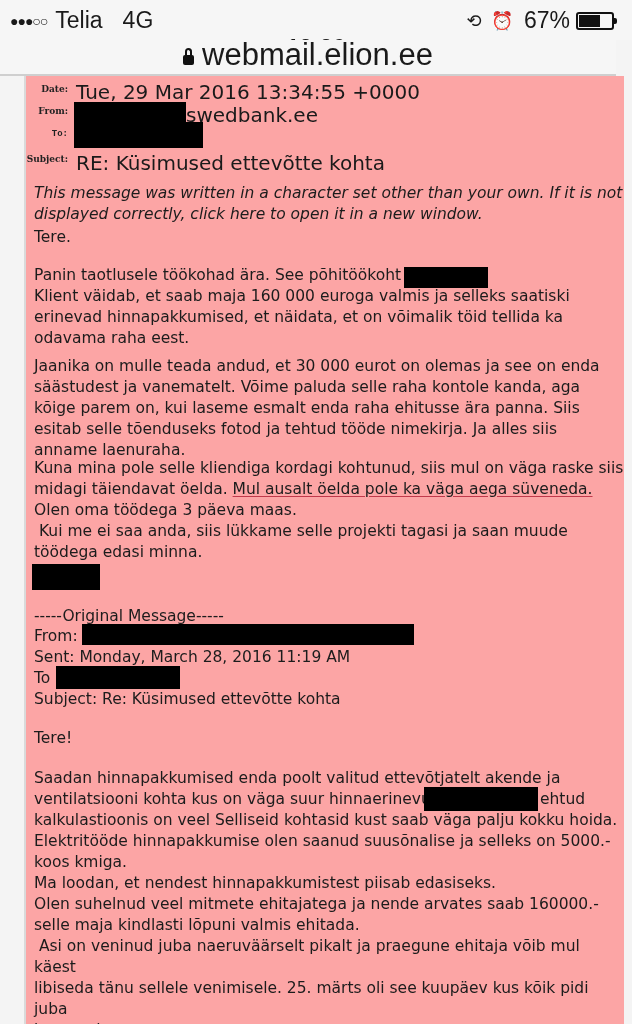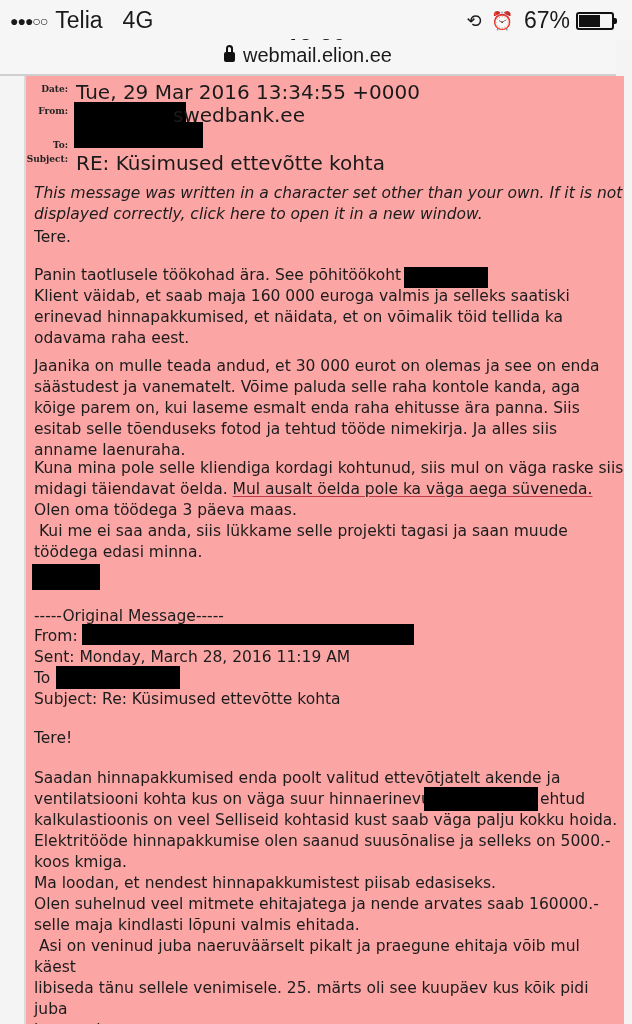--- a/index.html
+++ b/index.html
@@ -12,21 +12,21 @@
   .sb-dots { letter-spacing: -1px; font-size: 14px; margin-right: 8px; }
   .sb-carrier { margin-right: 20px; }
   .sb-center { position: absolute; left: 0; right: 0; top: 7px; text-align: center; font-size: 23px; font-weight: bold; margin-top: 28px; }
   .sb-right { position: absolute; right: 18px; top: 7px; font-size: 23px; display: flex; align-items: center; }
   .sb-icon { font-size: 18px; margin-right: 10px; }
   .battery { display: inline-block; width: 38px; height: 18px; border: 2px solid #111; border-radius: 3px; margin-left: 6px; position: relative; padding: 1px; }
   .battery .fill { height: 100%; background: #111; }
   .battery::after { content: ""; position: absolute; right: -5px; top: 4px; width: 3px; height: 6px; background: #111; border-radius: 0 2px 2px 0; }
 
   
-  .urlbar { position: absolute; left: 0; top: 40px; width: 616px; height: 36px; background: #f6f6f6; border-bottom: 2px solid #cfcfcf; text-align: center; font-family: "Liberation Sans", sans-serif; font-size: 20px; line-height: 30px; }
+  .urlbar { position: absolute; left: 0; top: 40px; width: 616px; height: 36px; background: #f6f6f6; border-bottom: 2px solid #cfcfcf; text-align: center; font-family: "Liberation Sans", sans-serif; font-size: 31px; line-height: 30px; }
   .lock { display: inline-block; width: 11px; height: 10px; background: #111; border-radius: 2px; position: relative; margin-right: 8px; vertical-align: 0px; }
   .lock::before { content: ""; position: absolute; left: 2px; top: -7px; width: 7px; height: 8px; border: 2px solid #111; border-bottom: none; border-radius: 4px 4px 0 0; box-sizing: border-box; }
 
   
   .panel { position: absolute; left: 24px; top: 76px; width: 600px; height: 948px; background: #fca5a5; border-left: 2px solid #dadada; }
   .hdr { position: absolute; left: 0; width: 600px; }
   .hdr-label { position: absolute; width: 42px; text-align: right; font-family: "DejaVu Serif", serif; font-weight: bold; font-size: 9px; color: #222; }
   .hdr-value { position: absolute; left: 50px; font-size: 20px; }
   .redact { position: absolute; background: #000; }
 
@@ -60,24 +60,24 @@
 
 <div class="panel">
 
   <div class="hdr" style="top:6px;">
     <span class="hdr-label" style="top:2px;">Date:</span>
     <span class="hdr-value" style="top:-2px;">Tue, 29 Mar 2016 13:34:55 +0000</span>
   </div>
   <div class="hdr" style="top:28px;">
     <span class="hdr-label" style="top:2px;">From:</span>
     <div class="redact" style="left:48px; top:-2px; width:112px; height:22px;"></div>
-    <span class="hdr-value" style="left:147px; top:-1px;">swedbank.ee</span>
+    <span class="hdr-value" style="left:160px; top:-1px;">swedbank.ee</span>
   </div>
   <div class="hdr" style="top:52px;">
-    <span class="hdr-label" style="top:12px;">To:</span>
+    <span class="hdr-label" style="top:1px;font-family:Liberation Mono, monospace;">To:</span>
     <div class="redact" style="left:48px; top:-6px; width:129px; height:26px;"></div>
   </div>
   <div class="hdr" style="top:76px;">
     <span class="hdr-label" style="top:2px;">Subject:</span>
     <span class="hdr-value" style="top:-1px;">RE: Küsimused ettevõtte kohta</span>
   </div>
 
   <div class="body-text italic" style="top:107px;">This message was written in a character set other than your own. If it is not displayed correctly, click here to open it in a new window.</div>
 
   <div class="body-text" style="top:151px;">Tere.</div>

